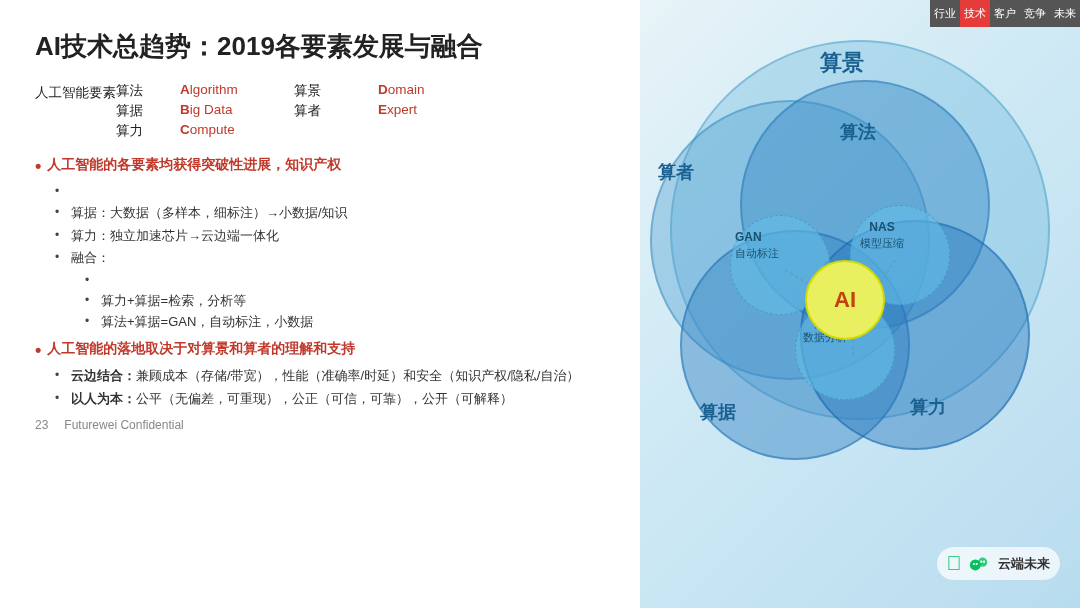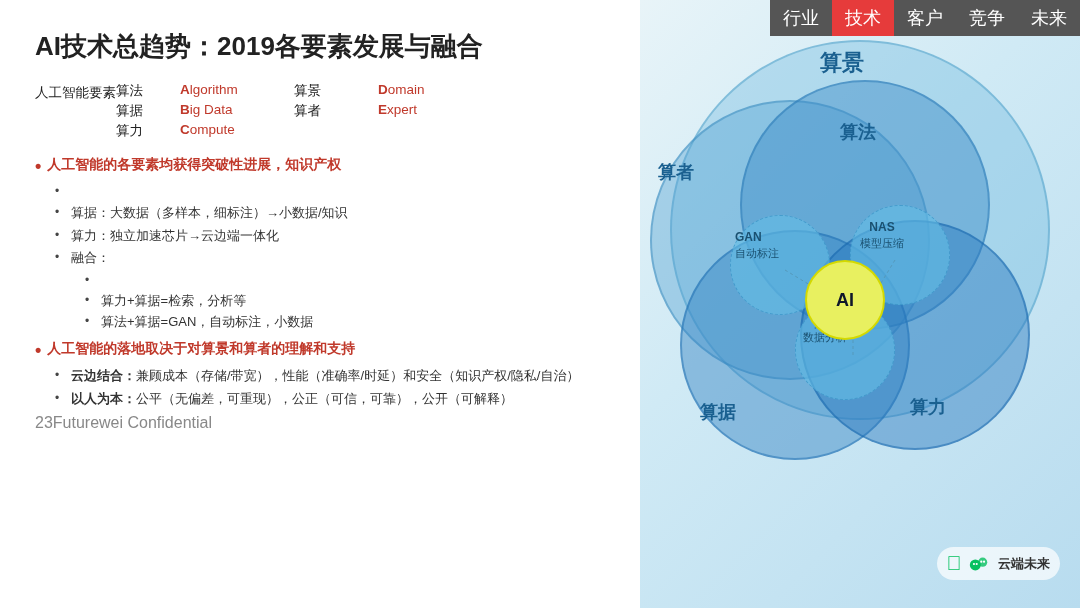--- a/index.html
+++ b/index.html
@@ -15,23 +15,23 @@
     
     #top-nav {
       position: absolute;
       top: 0;
       right: 0;
       display: flex;
       background: #555;
       z-index: 10;
     }
     .nav-item {
-      padding: 6px 13px;
+      padding: 6px 4px;
       color: #fff;
-      font-size: 18px;
+      font-size: 11px;
       cursor: pointer;
     }
     .nav-item.active {
       background: #e63b3b;
       color: #ffffff;
       text-align: right;
     }
 
     
     #left-panel {
@@ -126,24 +126,24 @@
       align-items: flex-start;
       margin-bottom: 2px;
       line-height: 1.5;
     }
 
     
     #footer {
       position: absolute;
       bottom: 10px;
       left: 35px;
-      font-size: 16px;
+      font-size: 12px;
       color: #888;
       display: flex;
-      gap: 0;
+      gap: 16px;
     }
 
     
     #right-panel {
       position: absolute;
       top: 0;
       right: 0;
       width: 440px;
       height: 608px;
       background: linear-gradient(135deg, #e8f4f8 0%, #d0eaf5 40%, #b8dcef 100%);
@@ -259,23 +259,23 @@
       top: 240px;
       left: 165px;
       width: 80px;
       height: 80px;
       border-radius: 50%;
       background: #e8f060;
       border: 2px solid #d4d900;
       display: flex;
       align-items: center;
       justify-content: center;
-      font-size: 18px;
-      font-weight: bold;
-      color: #0f172a;
+      font-size: 22px;
+      font-weight: bold;
+      color: #c2410c;
       z-index: 5;
     }
 
     
     .label-suanjing {
       position: absolute;
       top: 28px;
       left: 180px;
       font-size: 22px;
       font-weight: bold;

